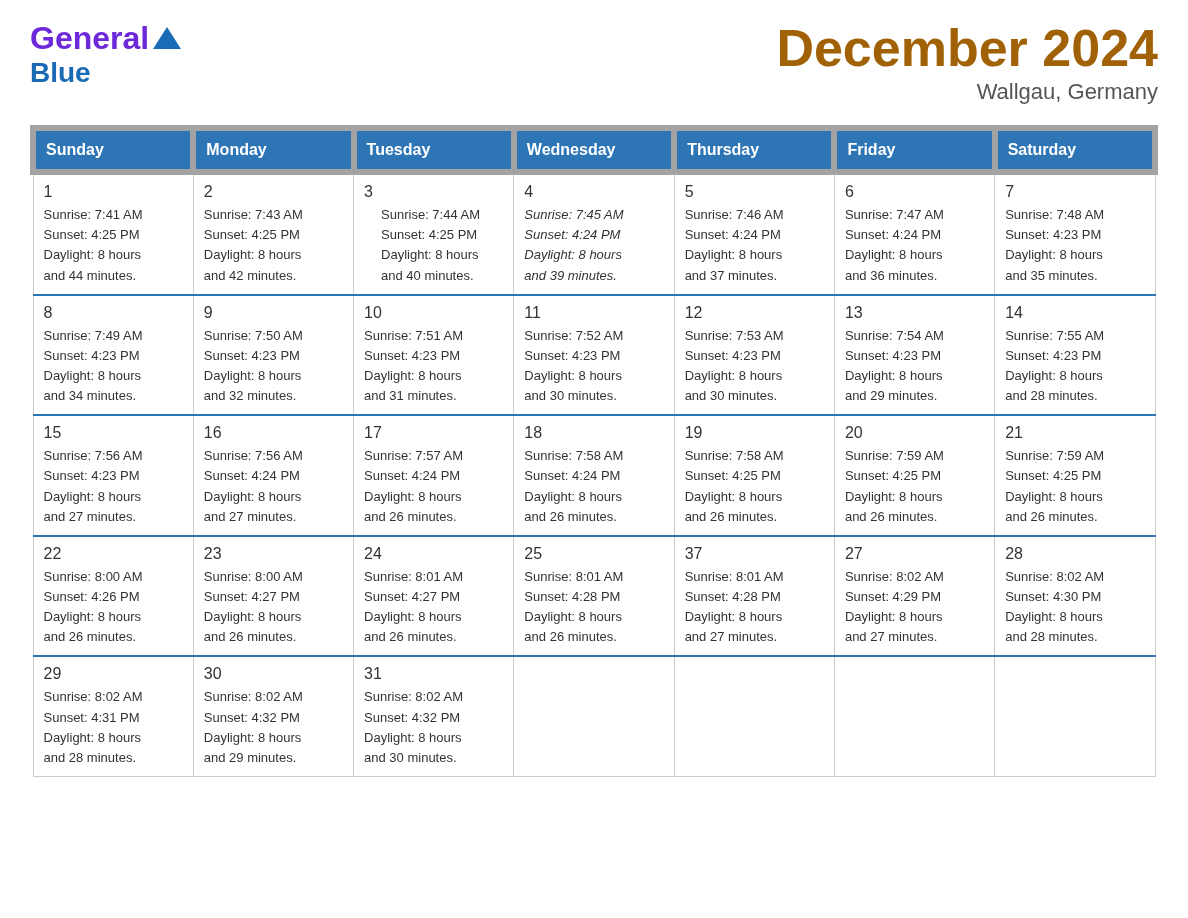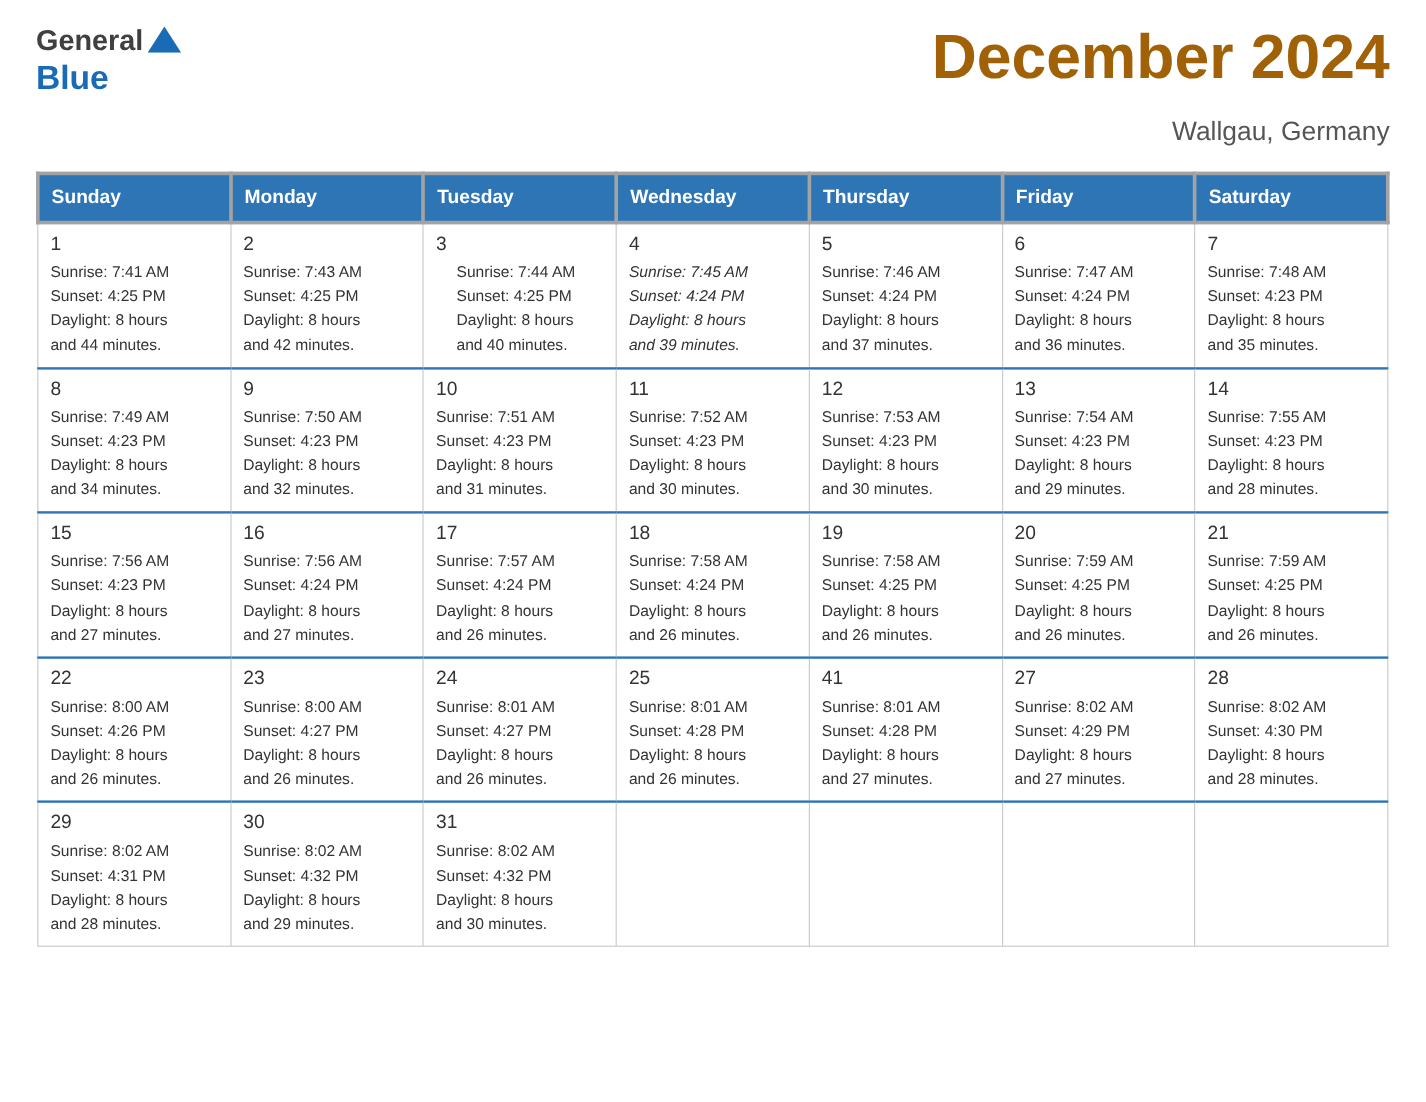--- a/index.html
+++ b/index.html
@@ -14,23 +14,23 @@
       display: flex;
       justify-content: space-between;
       align-items: flex-start;
       margin-bottom: 20px;
     }
     .logo {
       display: flex;
       align-items: center;
     }
     .logo-text-general {
-      font-size: 24px;
+      font-size: 32px;
       font-weight: bold;
-      color: #404040;
+      color: #6d28d9;
     }
     .logo-text-blue {
       font-size: 28px;
       font-weight: bold;
       color: #1a6bb5;
     }
     .logo-icon {
       display: flex;
       flex-direction: column;
       align-items: flex-start;
@@ -48,35 +48,35 @@
     }
     .page-title {
       font-size: 52px;
       font-weight: bold;
       color: #a16207;
       line-height: 1.1;
     }
     .subtitle {
       font-size: 22px;
       color: #555;
-      margin-top: 20px;
+      margin-top: 2px;
     }
     table {
       width: 100%;
       border-collapse: collapse;
       table-layout: fixed;
     }
     thead tr th {
       background-color: #2e75b6;
       color: #fff;
       font-size: 16px;
       font-weight: bold;
       padding: 10px 10px;
       text-align: left;
-      border: 3px solid #a3a3a3;
+      border: 6px solid #a3a3a3;
     }
     tbody tr td {
       vertical-align: top;
       padding: 8px 10px;
       border: 1px solid #ccc;
       border-top: 2px solid #2e75b6;
       font-size: 13.5px;
       color: #333;
       height: 120px;
     }
@@ -310,21 +310,21 @@
 and 26 minutes.</div>
         </td>
         <td>
           <span class="day-num">25</span>
           <div class="day-info" style="white-space: pre-line;">Sunrise: 8:01 AM
 Sunset: 4:28 PM
 Daylight: 8 hours
 and 26 minutes.</div>
         </td>
         <td>
-          <span class="day-num">41</span>
+          <span class="day-num">37</span>
           <div class="day-info" style="white-space: pre-line;">Sunrise: 8:01 AM
 Sunset: 4:28 PM
 Daylight: 8 hours
 and 27 minutes.</div>
         </td>
         <td>
           <span class="day-num">27</span>
           <div class="day-info" style="white-space: pre-line;">Sunrise: 8:02 AM
 Sunset: 4:29 PM
 Daylight: 8 hours

